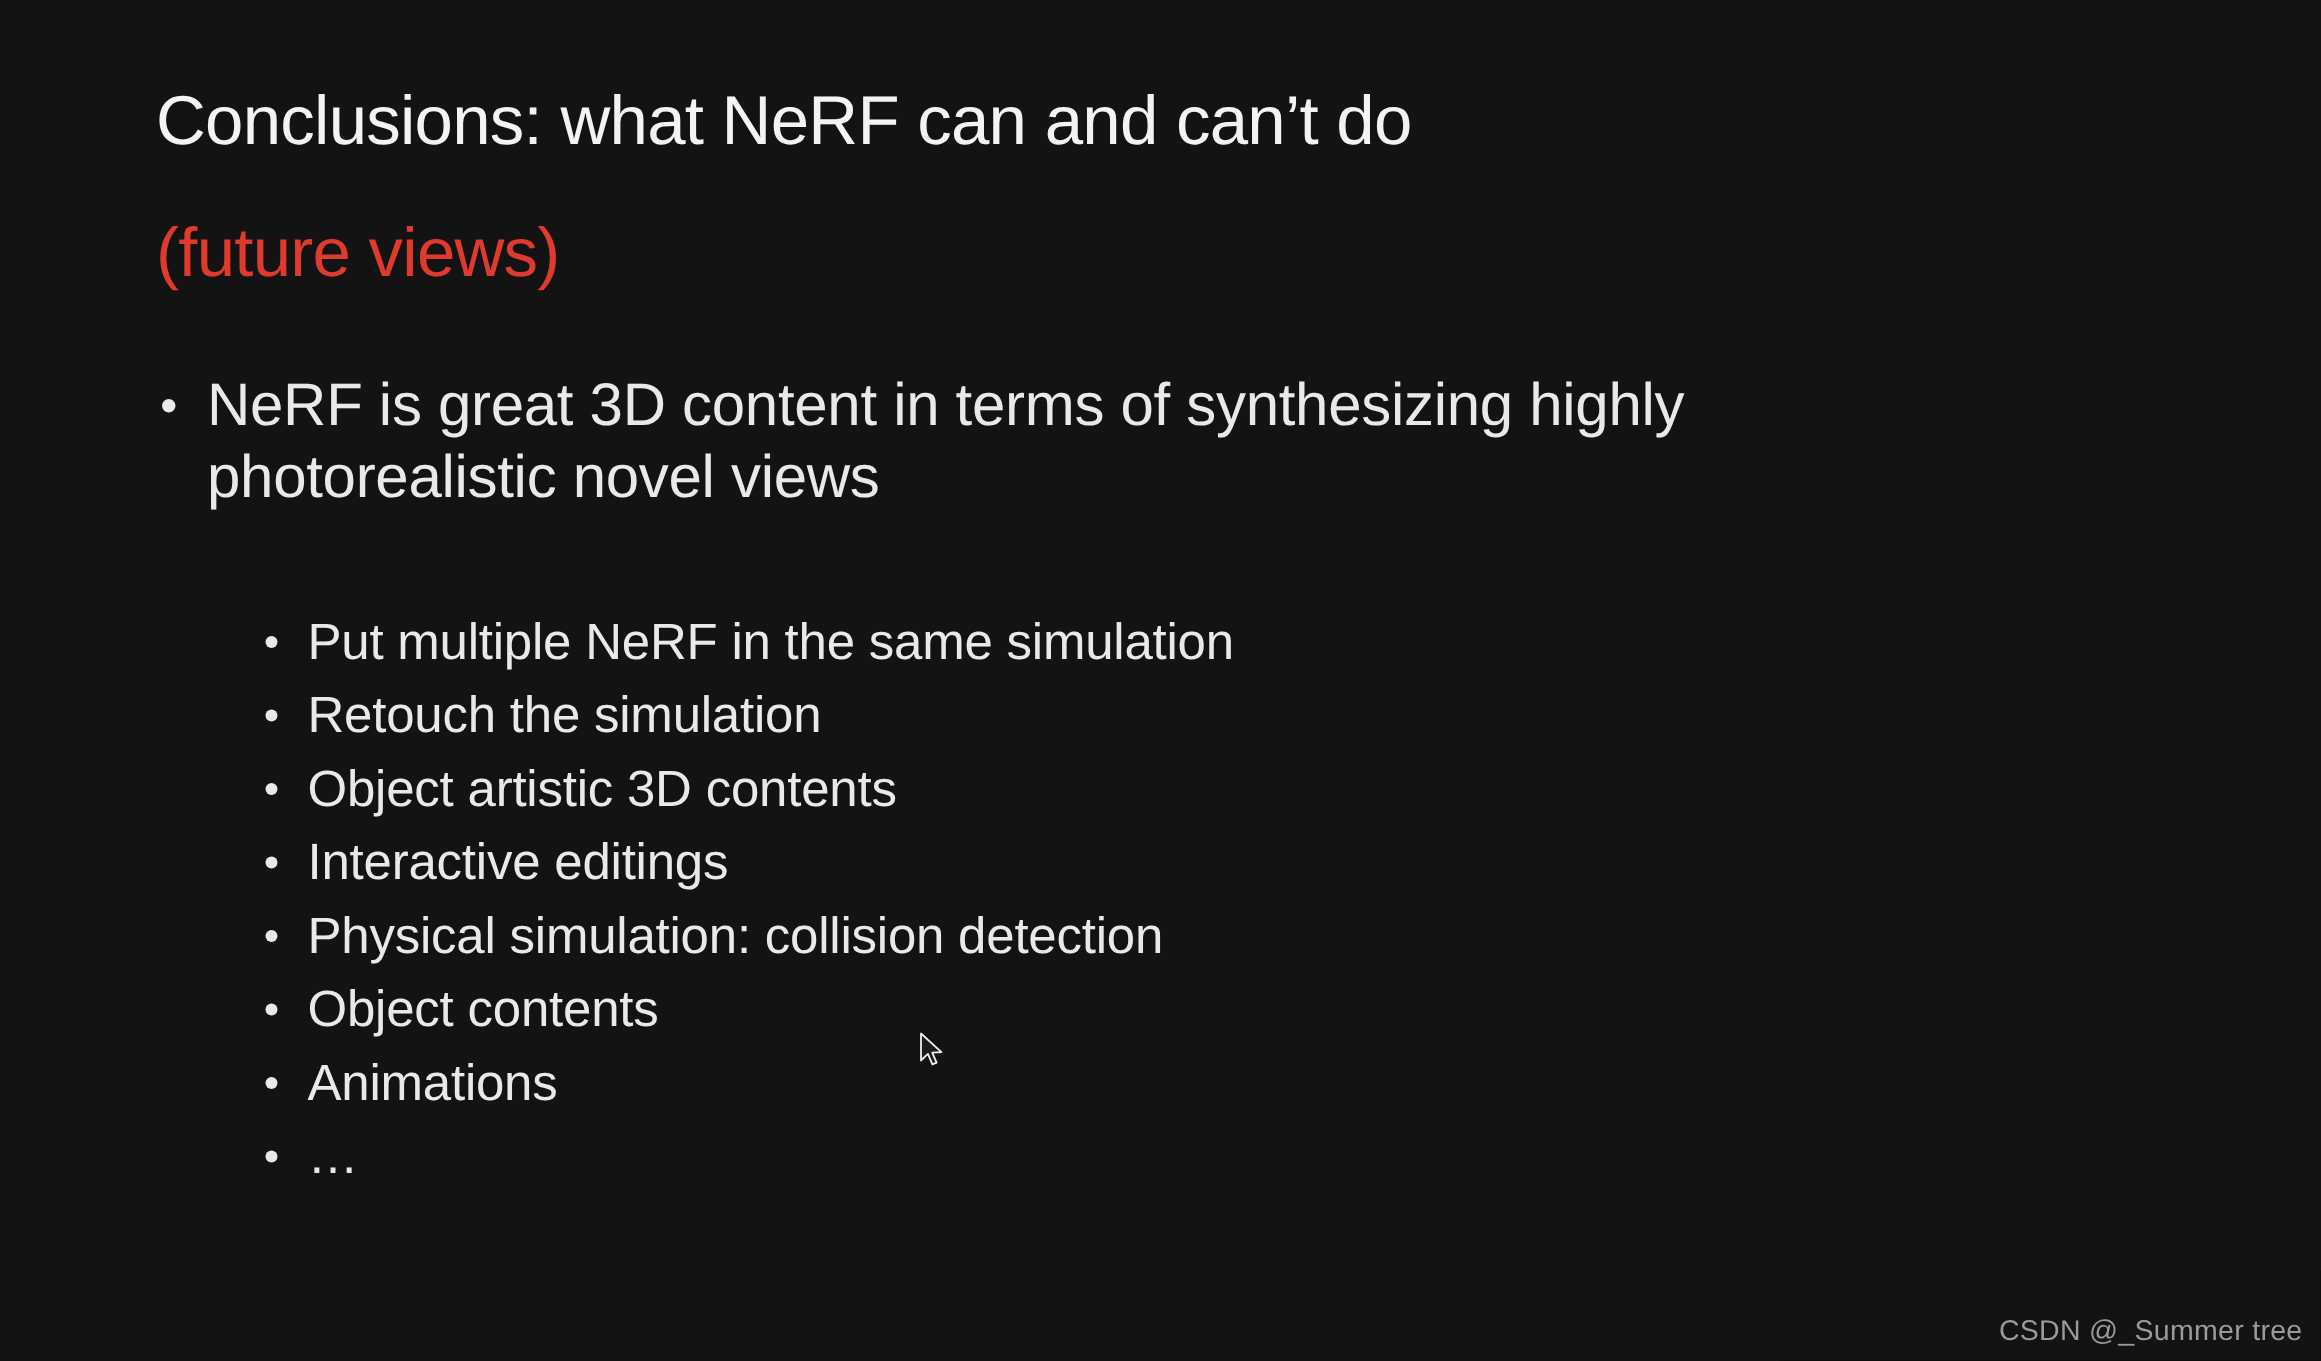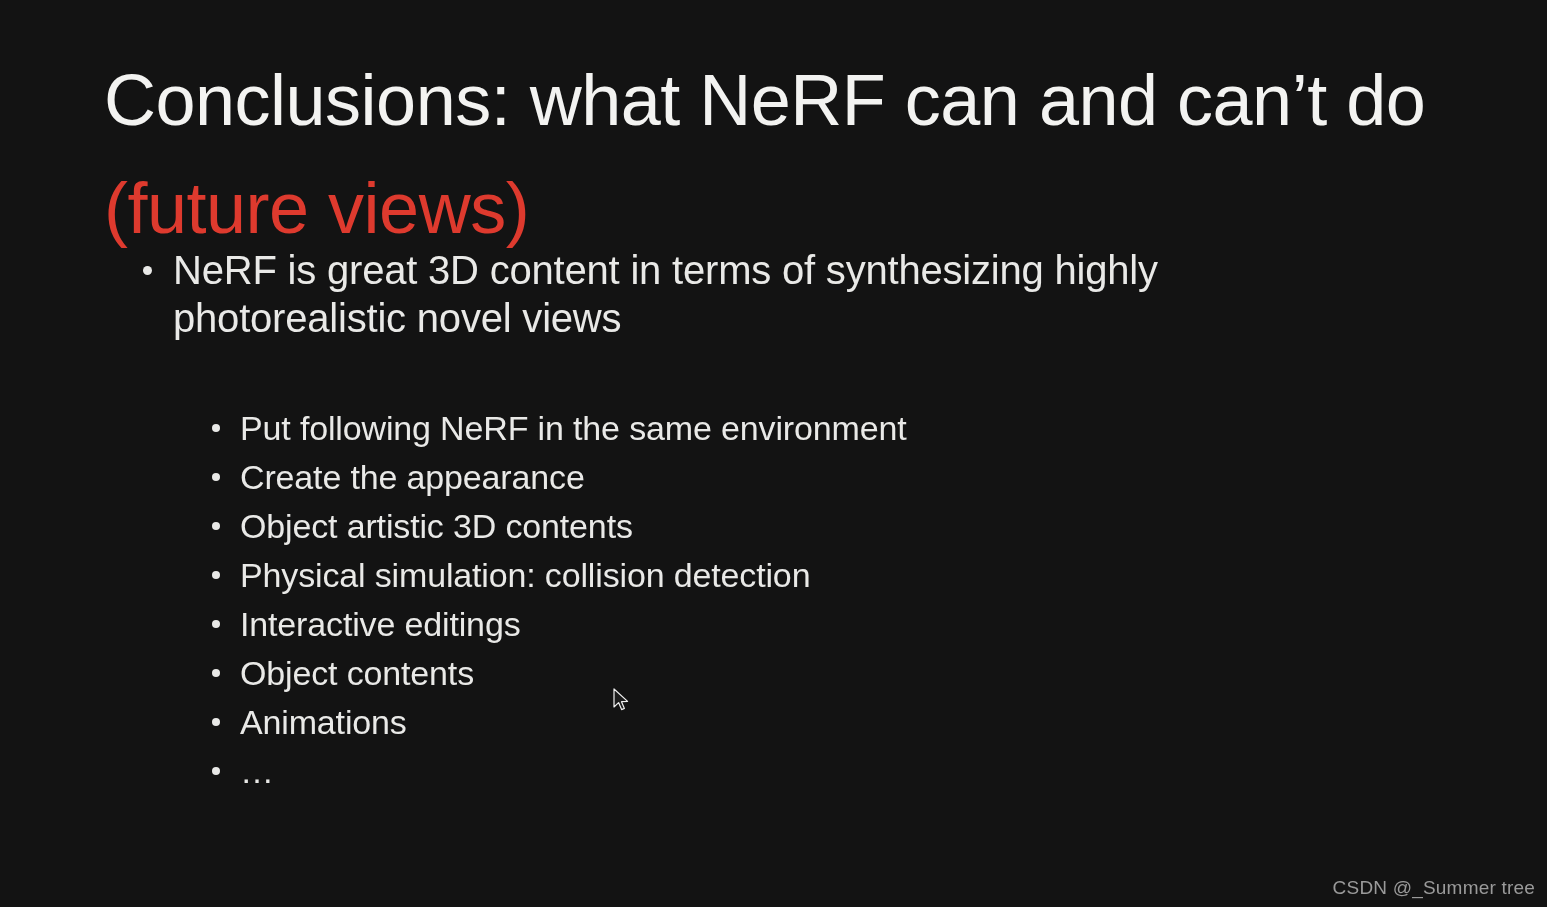--- a/index.html
+++ b/index.html
@@ -20,37 +20,35 @@
 
   
   .title-block {
     position: absolute;
     left: 104px;
     top: 36px;
     width: 1400px;
   }
   .title-line {
     font-family: "Liberation Sans", sans-serif;
-    font-size: 72px;
+    font-size: 46px;
     line-height: 88px;
     font-weight: 400;
     letter-spacing: -0.5px;
     white-space: nowrap;
-    margin-top: 20px;
   }
   .title-line.main  { color: #f3f3f1; }
   .title-line.accent{ color: #de3a2e; }
 
   
   .body-block {
     position: absolute;
     left: 0;
     top: 246px;
     width: 1338px;
-    margin-left: 35px;
   }
 
   .l1 {
     position: relative;
     padding-left: 138px;
     color: #e9e9e7;
     font-size: 40px;
     line-height: 48px;
     font-weight: 400;
     letter-spacing: -0.2px;
@@ -133,41 +131,41 @@
 
     <div class="gap-1"></div>
 
 
     <div class="gap-2"></div>
 
     <div class="sub-list">
 
       <div class="l2">
         <span class="dot"></span>
-        <span class="txt">Put following NeRF in the same environment</span>
+        <span class="txt">Put multiple NeRF in the same simulation</span>
       </div>
 
       <div class="l2">
         <span class="dot"></span>
-        <span class="txt">Create the appearance</span>
+        <span class="txt">Retouch the simulation</span>
       </div>
 
       <div class="l2">
         <span class="dot"></span>
         <span class="txt">Object artistic 3D contents</span>
       </div>
 
       <div class="l2">
         <span class="dot"></span>
-        <span class="txt">Physical simulation: collision detection</span>
+        <span class="txt">Interactive editings</span>
       </div>
 
       <div class="l2">
         <span class="dot"></span>
-        <span class="txt">Interactive editings</span>
+        <span class="txt">Physical simulation: collision detection</span>
       </div>
 
       <div class="l2">
         <span class="dot"></span>
         <span class="txt">Object contents</span>
       </div>
 
       <div class="l2">
         <span class="dot"></span>
         <span class="txt">Animations</span>

